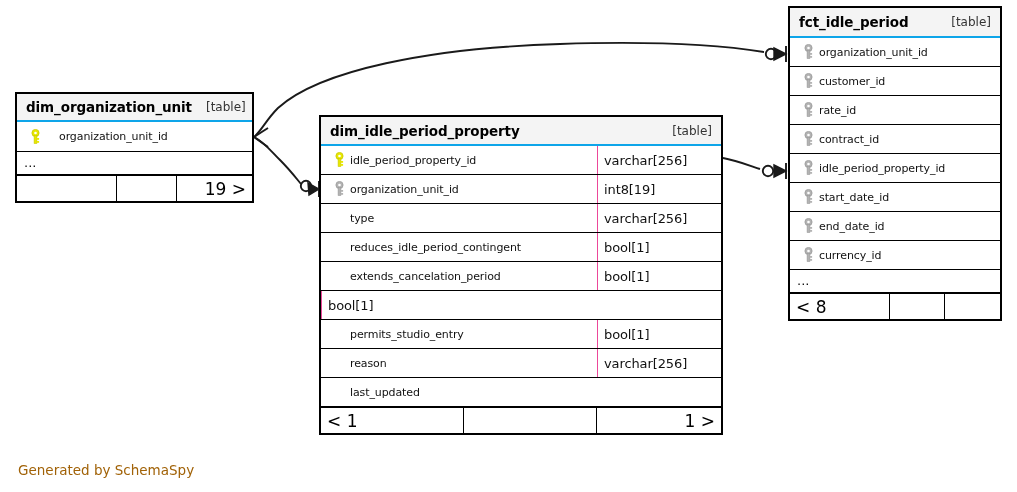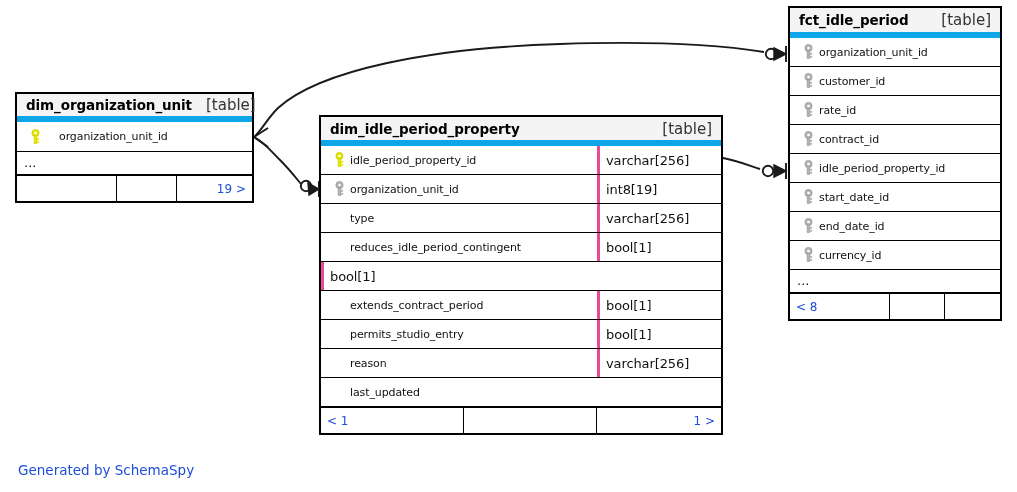--- a/index.html
+++ b/index.html
@@ -33,34 +33,34 @@
     background: #ffffff;
     border: 2px solid #000000;
     box-sizing: border-box;
     z-index: 2;
   }
   .tbl-header {
     display: flex;
     align-items: center;
     justify-content: space-between;
     background: #f4f4f4;
-    border-bottom: 6px solid #0ea5e9;
+    border-bottom: 2px solid #0ea5e9;
     box-sizing: border-box;
     padding: 0 9px;
     height: 28px;
   }
   .tbl-name {
     font-weight: bold;
     font-size: 13.5px;
     color: #000000;
     white-space: nowrap;
     letter-spacing: -0.1px;
   }
   .tbl-tag {
-    font-size: 15px;
+    font-size: 12px;
     color: #333333;
     white-space: nowrap;
     padding-left: 14px;
   }
   .tbl-row {
     display: flex;
     align-items: stretch;
     border-bottom: 1px solid #000000;
     box-sizing: border-box;
     height: 29px;
@@ -72,21 +72,21 @@
     flex: 1 1 auto;
     min-width: 0;
     padding-left: 7px;
     box-sizing: border-box;
     overflow: hidden;
   }
   .cell-type {
     display: flex;
     align-items: center;
     box-sizing: border-box;
-    border-left: 3px solid #ec4899;
+    border-left: 1px solid #ec4899;
     padding-left: 6px;
     white-space: nowrap;
   }
   .col-label {
     font-size: 11px;
     color: #111111;
     white-space: nowrap;
     letter-spacing: -0.1px;
   }
   .type-label {
@@ -120,22 +120,22 @@
     display: flex;
     height: 26px;
     box-sizing: border-box;
     border-top: 1px solid #000000;
   }
   .foot-cell {
     box-sizing: border-box;
     display: flex;
     align-items: center;
     border-right: 1px solid #000000;
-    font-size: 12px;
-    color: #1d4ed8;
+    font-size: 17px;
+    color: #000000;
     padding: 0 6px;
     overflow: hidden;
   }
   .foot-cell:last-child { border-right: none; }
   .foot-left { justify-content: flex-start; }
   .foot-right { justify-content: flex-end; }
 
   
   #tbl-dim-organization-unit { left: 15px;  top: 92px;  width: 239px; text-align: right; }
   #tbl-dim-idle-period-property { left: 319px; top: 115px; width: 404px; }
@@ -144,21 +144,21 @@
   #tbl-dim-organization-unit .cell-name { padding-left: 7px; }
   #tbl-dim-organization-unit .col-label { padding-left: 13px; }
 
   #tbl-dim-idle-period-property .cell-type { flex: 0 0 124px; width: 124px; }
 
   .footer-credit {
     position: absolute;
     left: 18px;
     top: 462px;
     font-size: 13.5px;
-    color: #1d4ed8;
+    color: #a16207;
     white-space: nowrap;
     z-index: 2;
   }
 </style>
 </head>
 <body>
 
 <div id="canvas">
 
   <svg id="edges" viewBox="0 0 1017 492" width="1017" height="492">
@@ -278,30 +278,30 @@
       <div class="cell-name">
         <span class="keyslot"></span>
         <span class="col-label">reduces_idle_period_contingent</span>
       </div>
       <div class="cell-type">
         <span class="type-label">bool[1]</span>
       </div>
     </div>
 
     <div class="tbl-row">
+      <div class="cell-name">
+        <span class="keyslot"></span>
+        <span class="col-label">extends_cancelation_period</span>
+      </div>
       <div class="cell-type">
         <span class="type-label">bool[1]</span>
       </div>
     </div>
 
     <div class="tbl-row">
-      <div class="cell-name">
-        <span class="keyslot"></span>
-        <span class="col-label">extends_contract_period</span>
-      </div>
       <div class="cell-type">
         <span class="type-label">bool[1]</span>
       </div>
     </div>
 
     <div class="tbl-row">
       <div class="cell-name">
         <span class="keyslot"></span>
         <span class="col-label">permits_studio_entry</span>
       </div>

